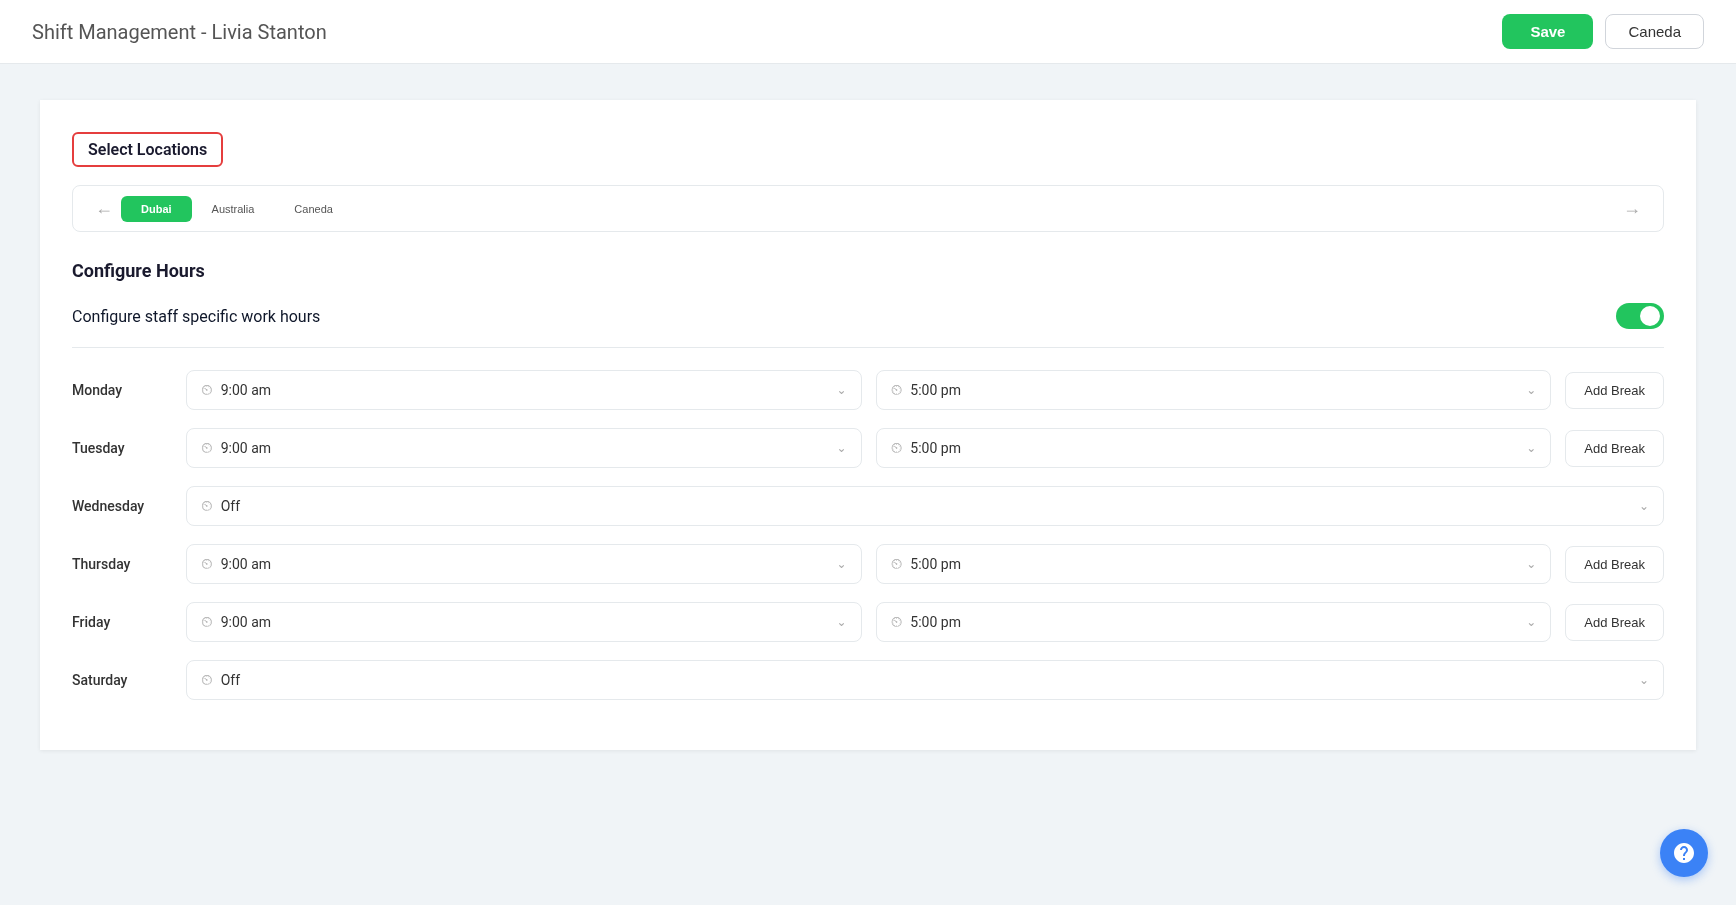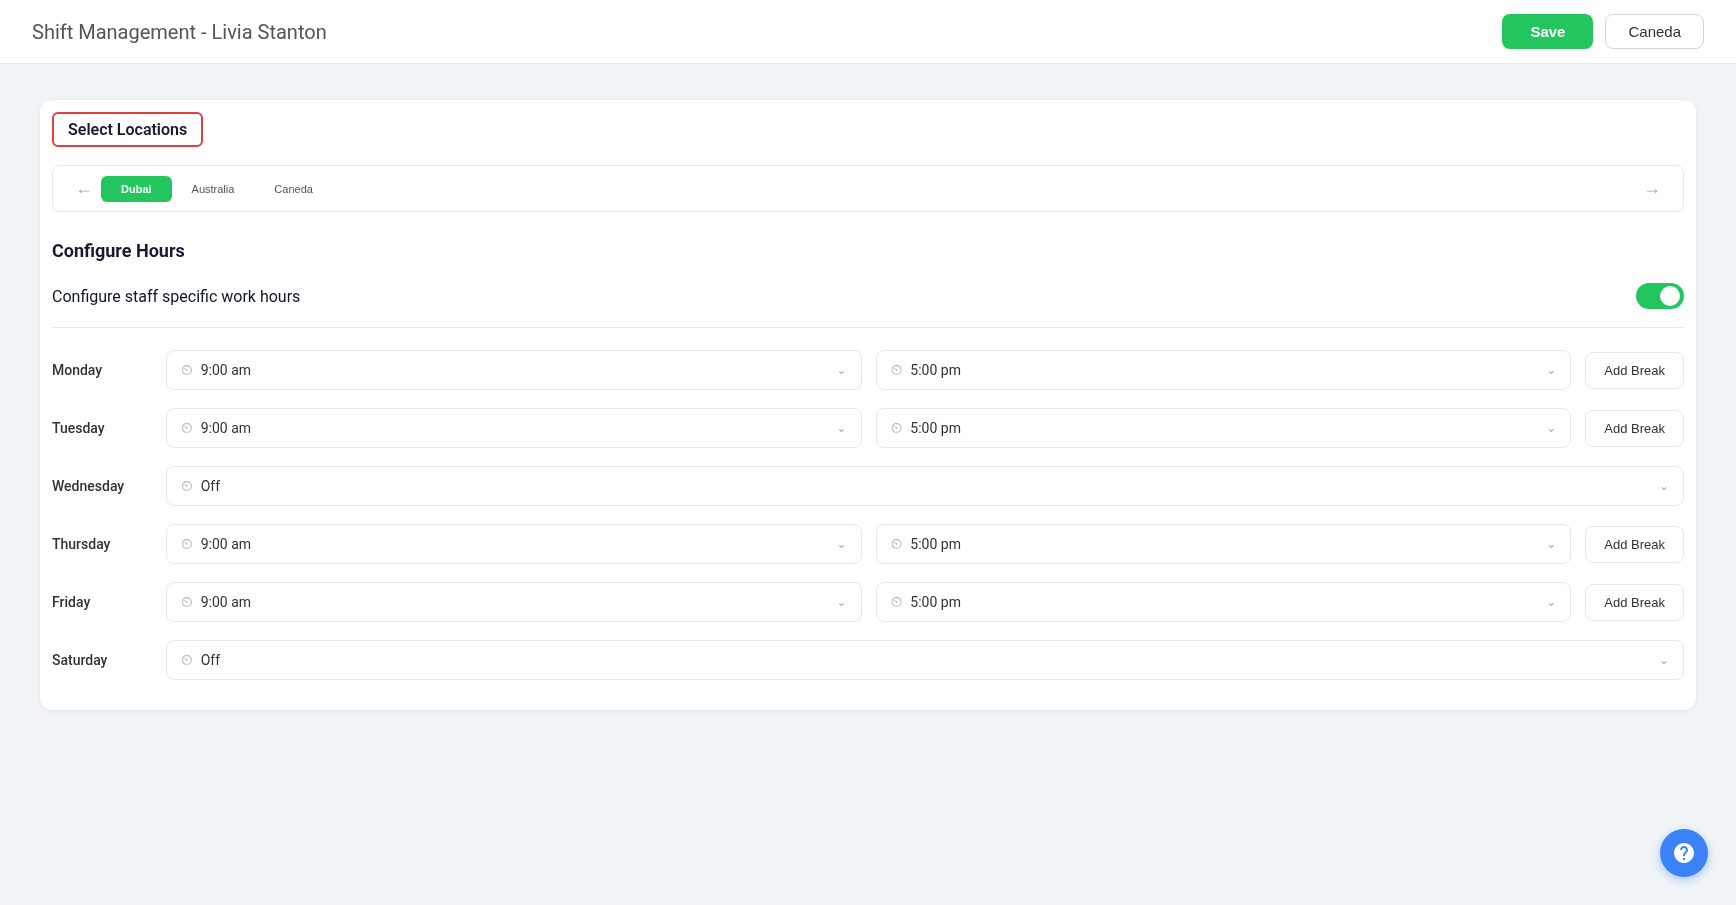--- a/index.html
+++ b/index.html
@@ -62,22 +62,22 @@
     .page-title {
       font-size: 22px;
       font-weight: 700;
       color: #1a1a2e;
       margin-bottom: 28px;
     }
 
     
     .card {
       background: #fff;
-      border-radius: 12px;
-      padding: 12px;
+      border-radius: 0;
+      padding: 32px;
       box-shadow: 0 1px 4px rgba(0,0,0,0.07);
     }
 
     
     .select-locations-label {
       display: inline-block;
       font-size: 16px;
       font-weight: 600;
       color: #1a1a2e;
       border: 2px solid #e53e3e;

